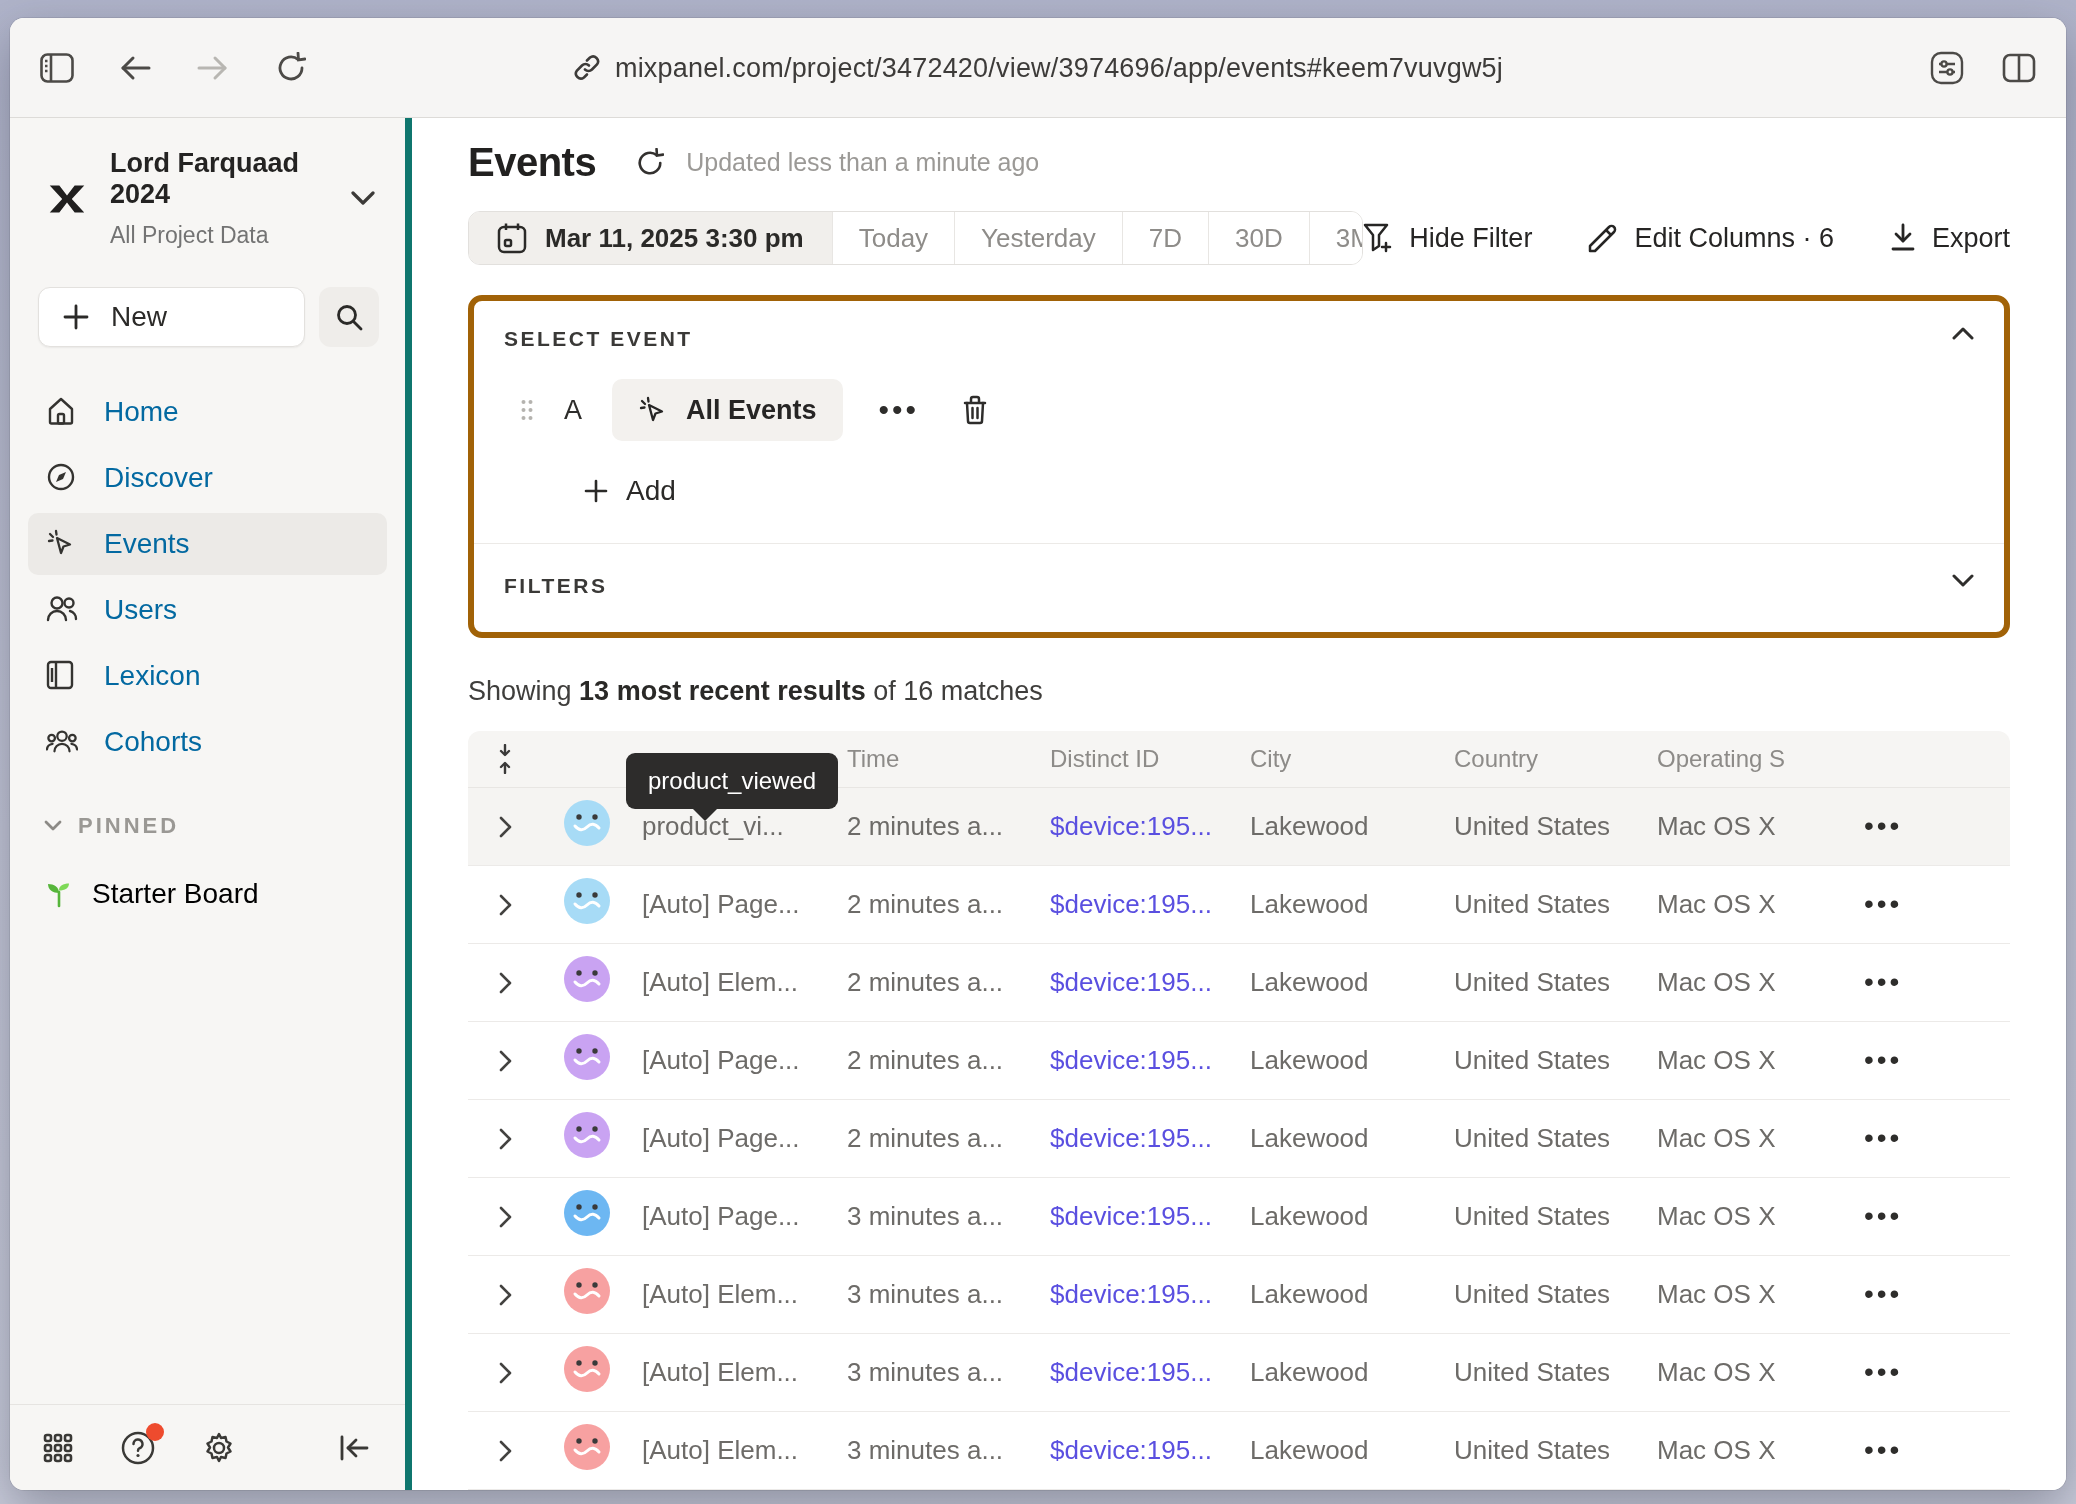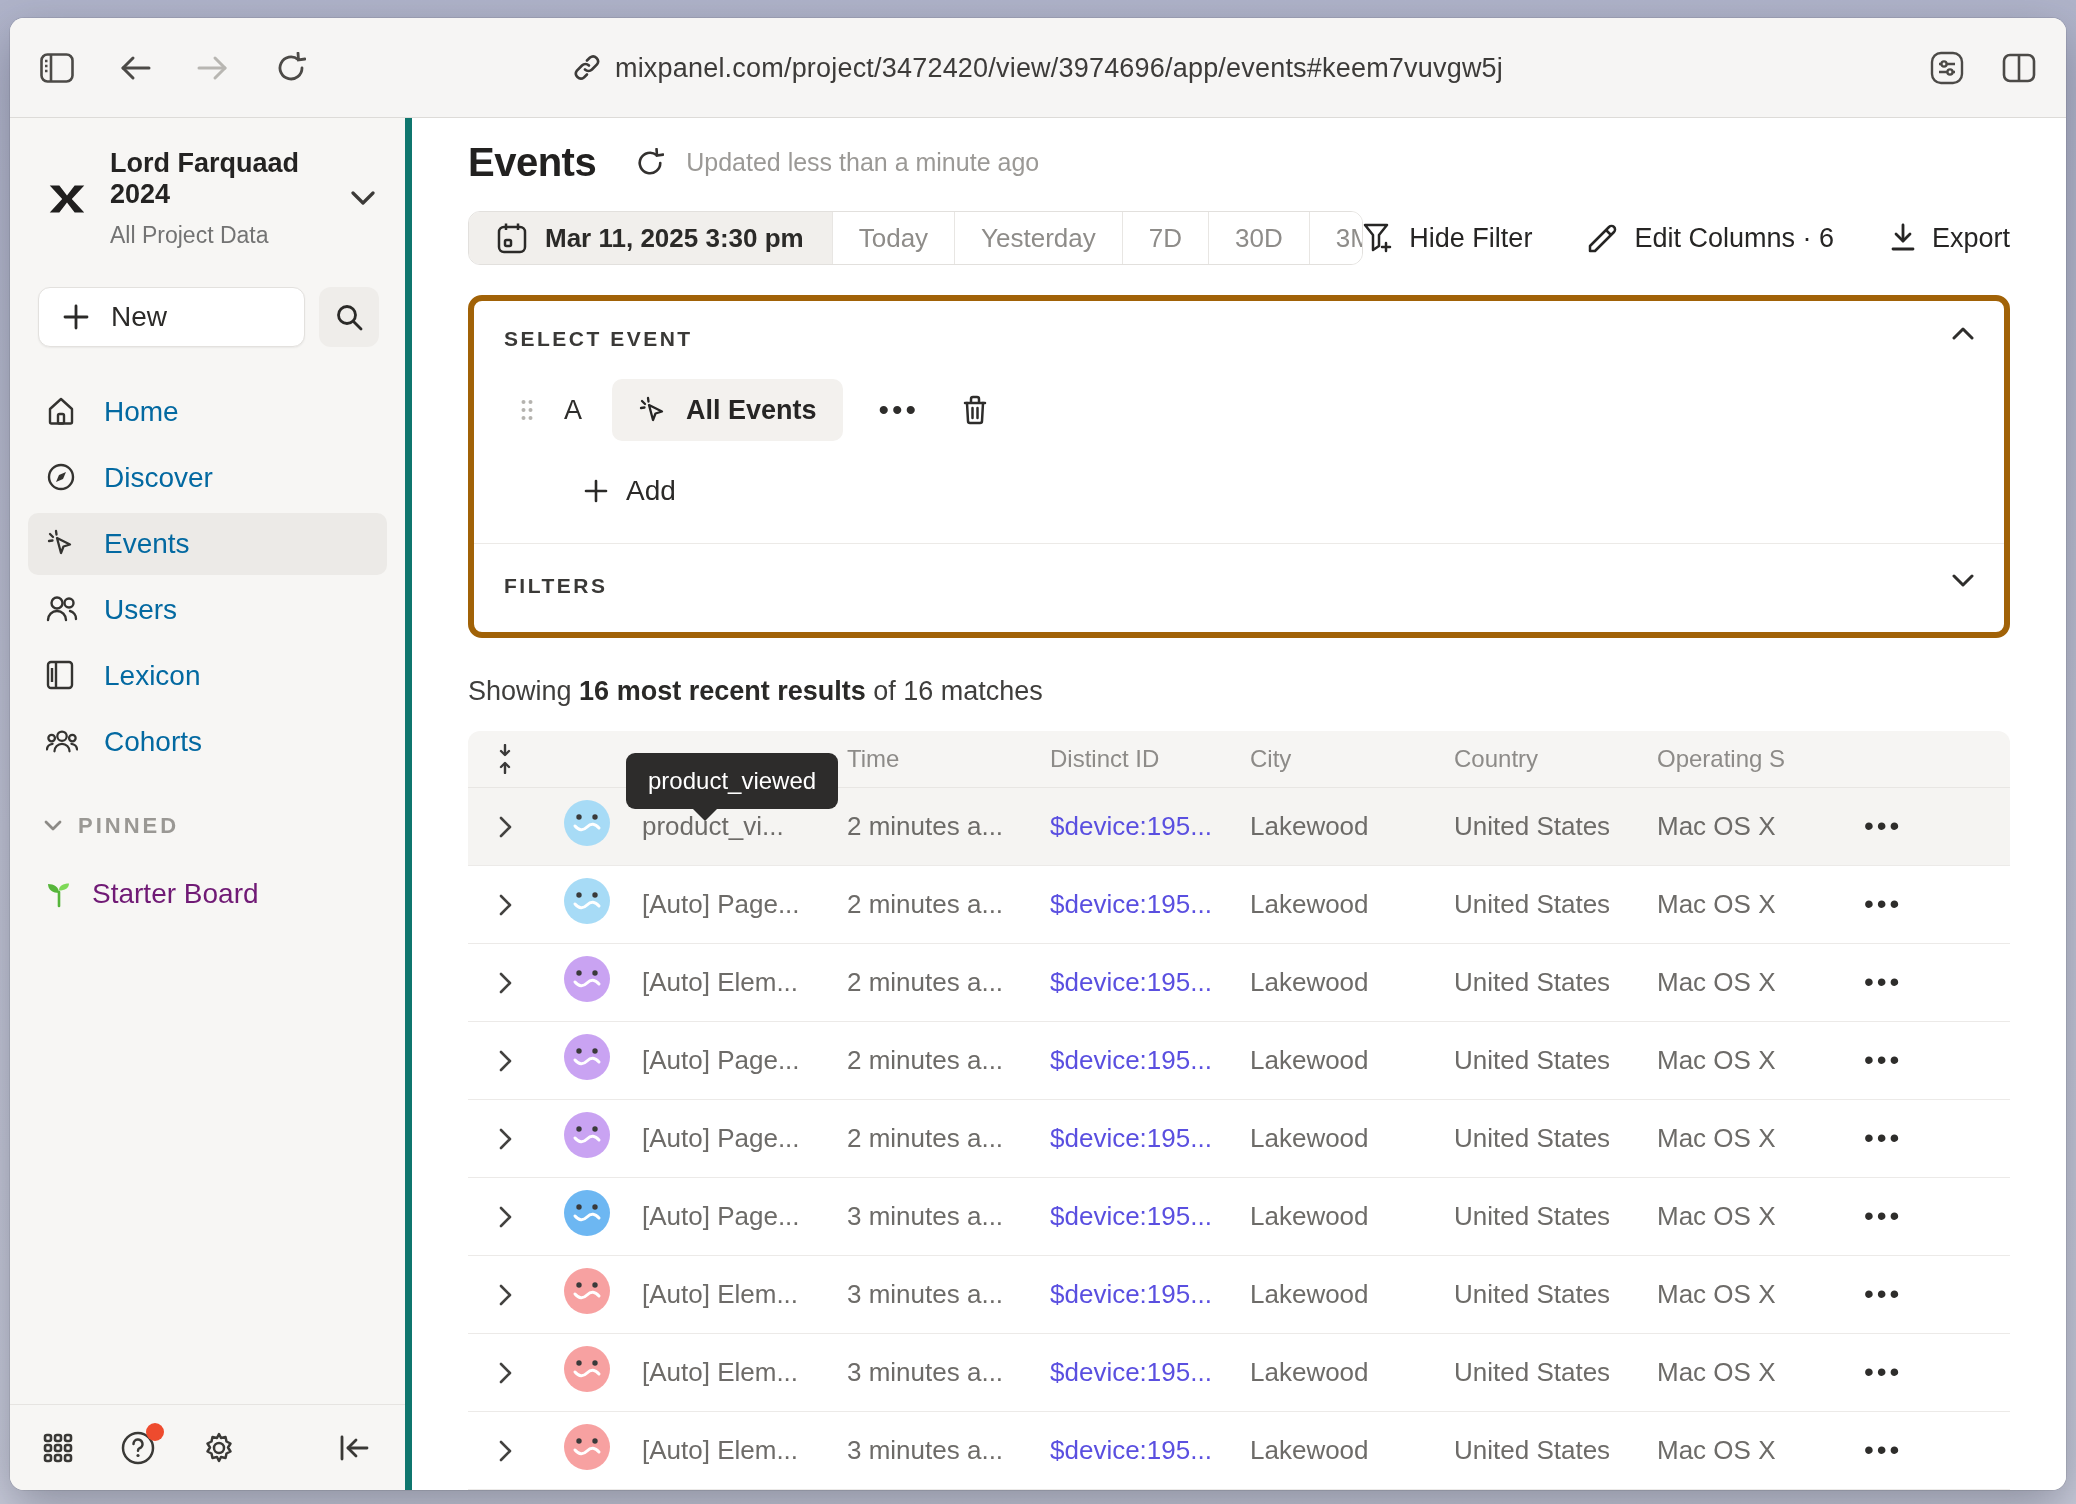--- a/index.html
+++ b/index.html
@@ -57,21 +57,21 @@
     border-radius:10px; font-size:28px; color:#0369a1; cursor:pointer;
   }
   .nav-item .nicon{ width:32px; height:32px; color:#343330; display:flex; }
   .nav-item.active{ background:#eceae7; font-weight:500; }
   .pinned-head{
     margin-top:40px; padding:0 34px; display:flex; align-items:center; gap:16px;
     font-size:22px; font-weight:700; letter-spacing:3px; color:#9a9894; cursor:pointer;
   }
   .pinned-item{
     margin-top:30px; padding:0 34px; display:flex; align-items:center; gap:18px;
-    font-size:28px; color:#701a75; font-weight:500; cursor:pointer; height:50px;
+    font-size:28px; color:#000000; font-weight:500; cursor:pointer; height:50px;
   }
   .sb-spacer{ flex:1; }
   .sb-footer{
     border-top:1px solid #e6e4e1; height:86px; display:flex; align-items:center;
     gap:46px; padding:0 36px 0 32px; color:#3a3936;
   }
   .sb-foot-btn{ position:relative; display:flex; cursor:pointer; }
   .red-dot{ position:absolute; right:-8px; top:-7px; width:18px; height:18px; border-radius:50%; background:#ee4b2e; }
   .collapse-btn{ margin-left:auto; display:flex; cursor:pointer; }
   
@@ -496,21 +496,21 @@
           <span class="qb-collapse" style="top:30px">
             <svg width="22" height="13" viewBox="0 0 22 13" fill="none" stroke="currentColor" stroke-width="3" stroke-linecap="round" stroke-linejoin="round">
                 <path d="M2 2 L11 11 L20 2"></path>
               </svg>
           </span>
         </div>
       </div>
 
       <div class="showing">
         <span>Showing</span>
-        <b>16 most recent results</b>
+        <b>13 most recent results</b>
         <span>of 16 matches</span>
       </div>
 
       <div class="table-wrap">
         <div class="tooltip">product_viewed</div>
         <div class="t-header">
           <span class="hicon">
             <svg width="20" height="30" viewBox="0 0 20 30" fill="none" stroke="currentColor" stroke-width="2.4" stroke-linecap="round" stroke-linejoin="round">
                 <line x1="10" y1="1" x2="10" y2="10"></line>
                 <path d="M6 7 L10 11 L14 7"></path>

